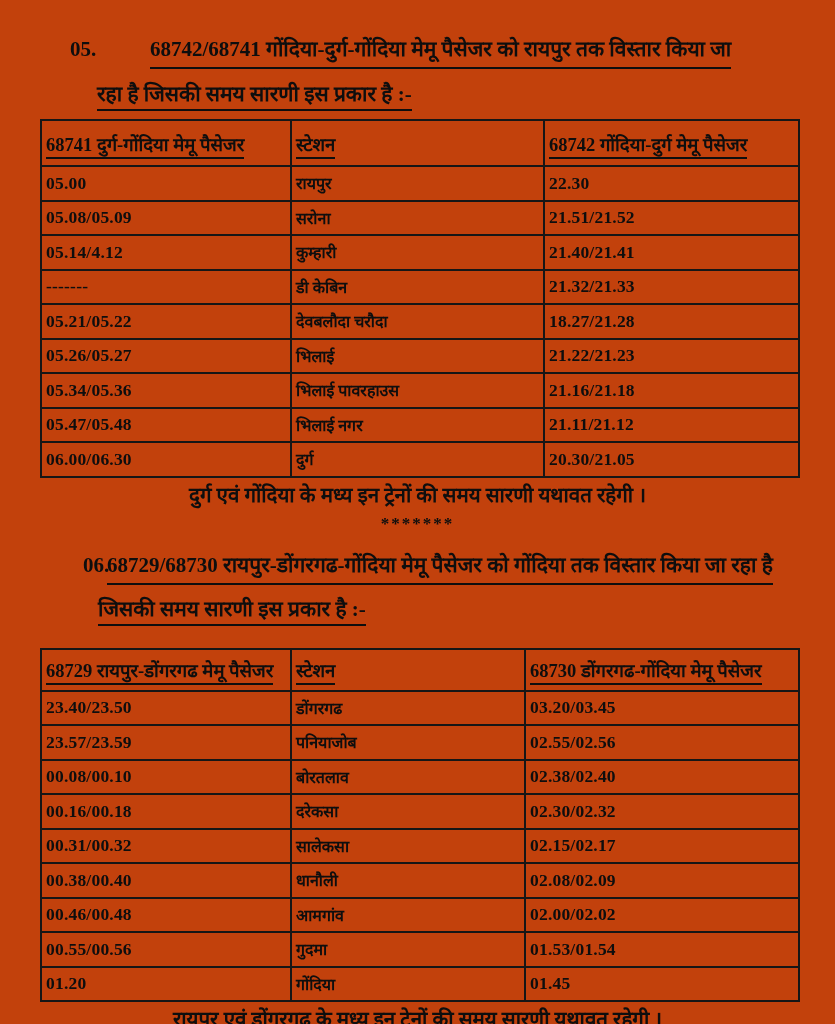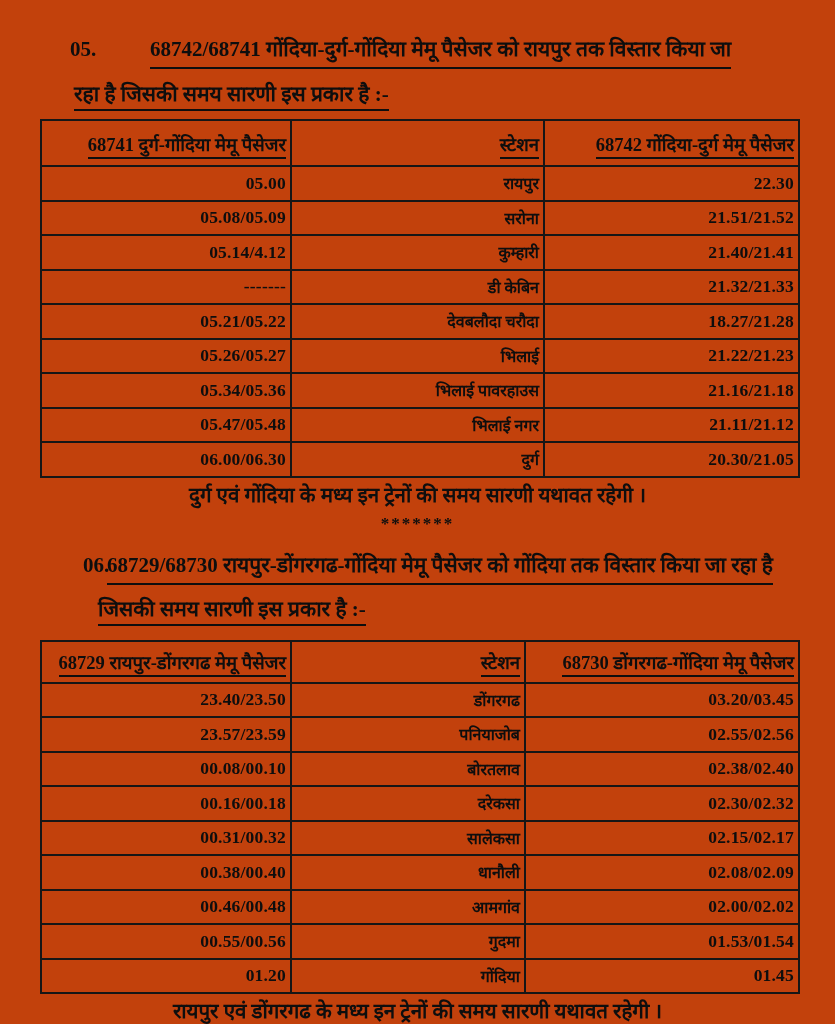--- a/index.html
+++ b/index.html
@@ -18,51 +18,51 @@
   }
   
   .sec-head1 {
     display: flex;
     align-items: flex-start;
     font-size: 21px;
     line-height: 30px;
   }
   .sec5-l1 { margin: 34px 0 0 70px; }
   .sec5-l1 .sec-num { width: 80px; flex: none; }
-  .sec5-l2 { margin: 10px 0 0 74px; font-size: 21px; line-height: 30px; }
+  .sec5-l2 { margin: 10px 0 0 97px; font-size: 21px; line-height: 30px; }
   .sec6-l1 { margin: 16px 0 0 83px; }
   .sec6-l1 .sec-num { width: 23px; flex: none; margin-right: 1px; }
   .sec6-l2 { margin: 9px 0 0 98px; font-size: 21px; line-height: 30px; }
   .u {
     border-bottom: 2.5px solid #0e0e0e;
     padding-bottom: 3px;
   }
   
   table.tt {
     border-collapse: collapse;
     margin: 10px 0 0 40px;
     width: 758px;
     table-layout: fixed;
   }
   table.tt th, table.tt td {
     border: 2px solid #161616;
-    text-align: right;
+    text-align: left;
     vertical-align: middle;
     padding: 0 4px;
   }
   table.tt th {
     height: 46px;
     font-size: 18.5px;
     font-weight: bold;
   }
   table.tt th .u { padding-bottom: 2px; border-bottom-width: 2px; }
   table.tt td { height: 34.5px; font-weight: bold; }
   table.tt td.time { font-size: 17.5px; letter-spacing: 0.2px; }
   table.tt td.station { font-size: 16px; }
-  #table2 { margin-top: 16px; padding-left: 44px; }
+  #table2 { margin-top: 24px; padding-left: 44px; }
   #table1 col.c1 { width: 250px; } #table1 col.c2 { width: 253px; } #table1 col.c3 { width: 255px; }
   #table2 col.c1 { width: 250px; } #table2 col.c2 { width: 234px; } #table2 col.c3 { width: 274px; }
   #table2 th { height: 42px; }
   
   .note {
     text-align: center;
     font-size: 20.5px;
     line-height: 28px;
     margin-top: 3px;
     font-weight: bold;

